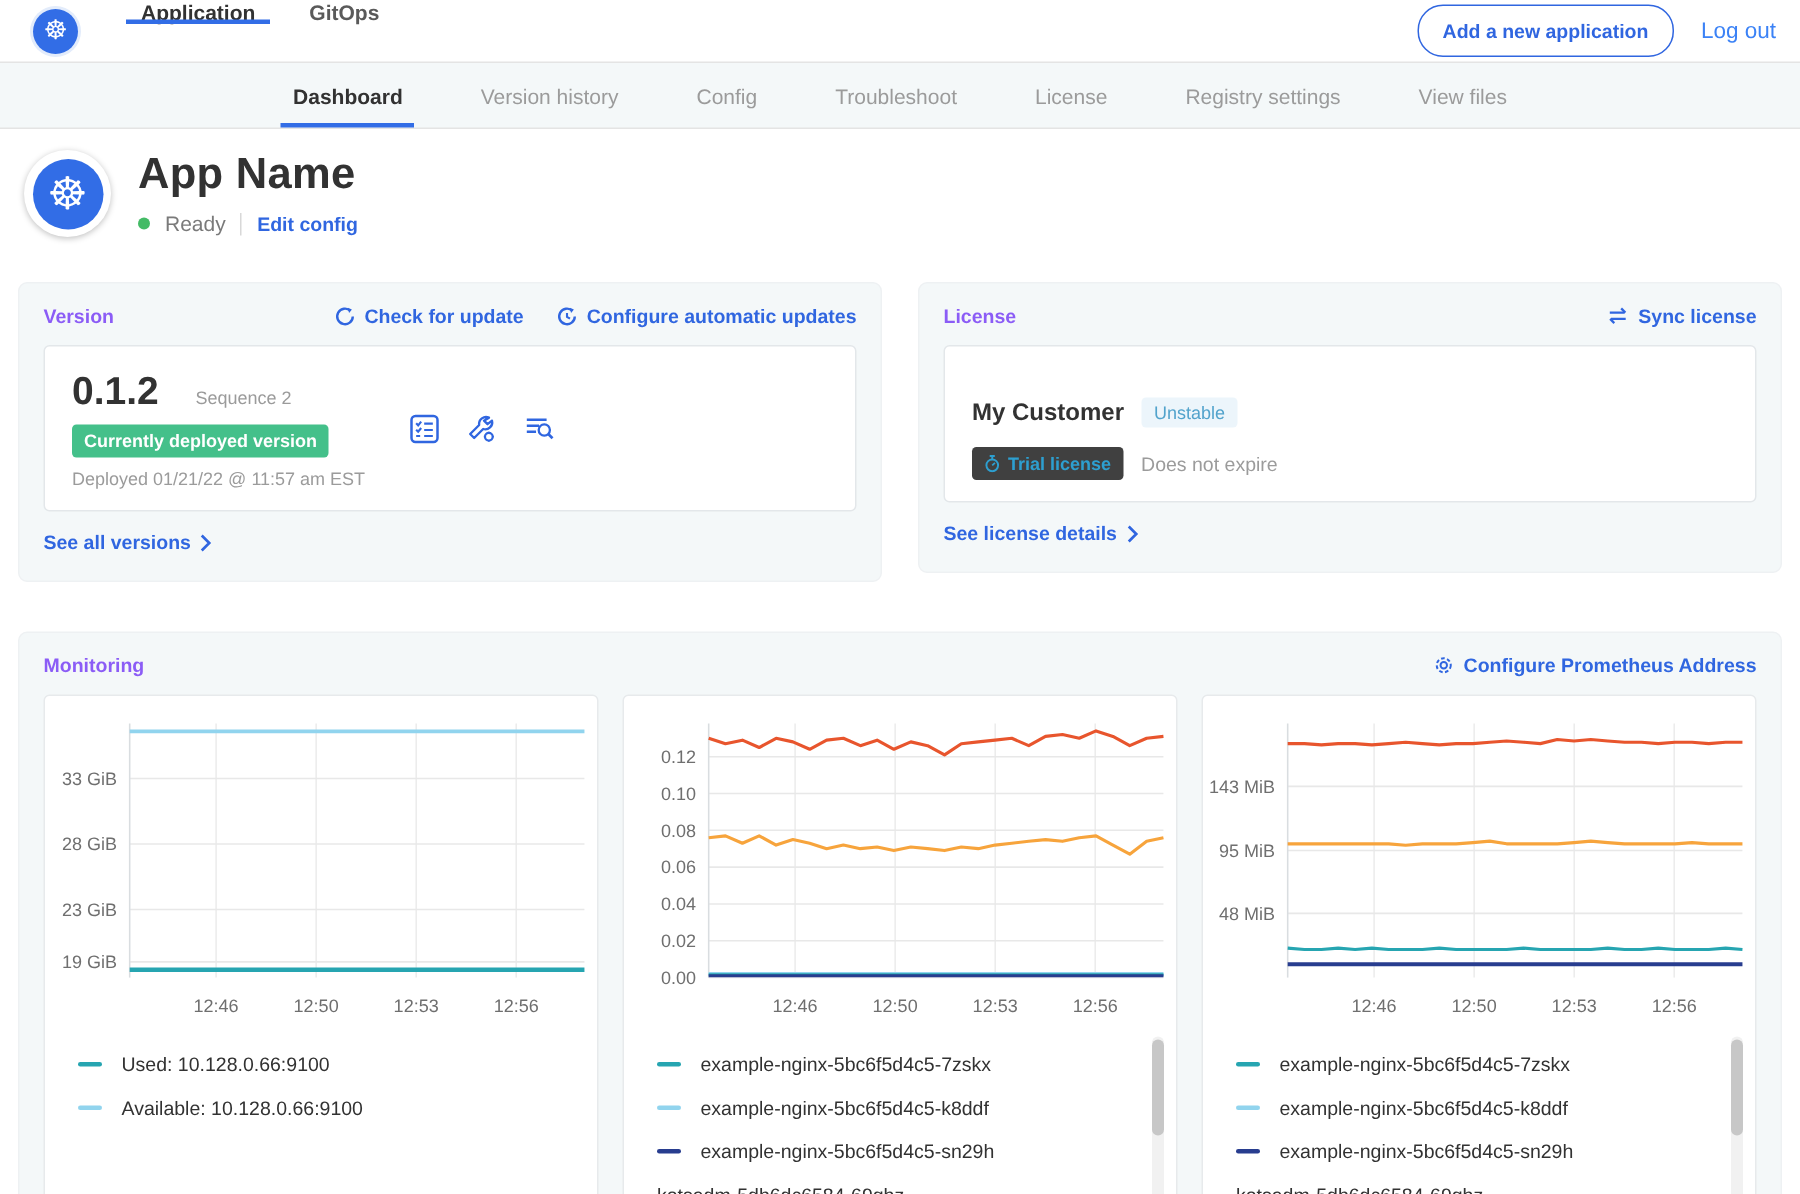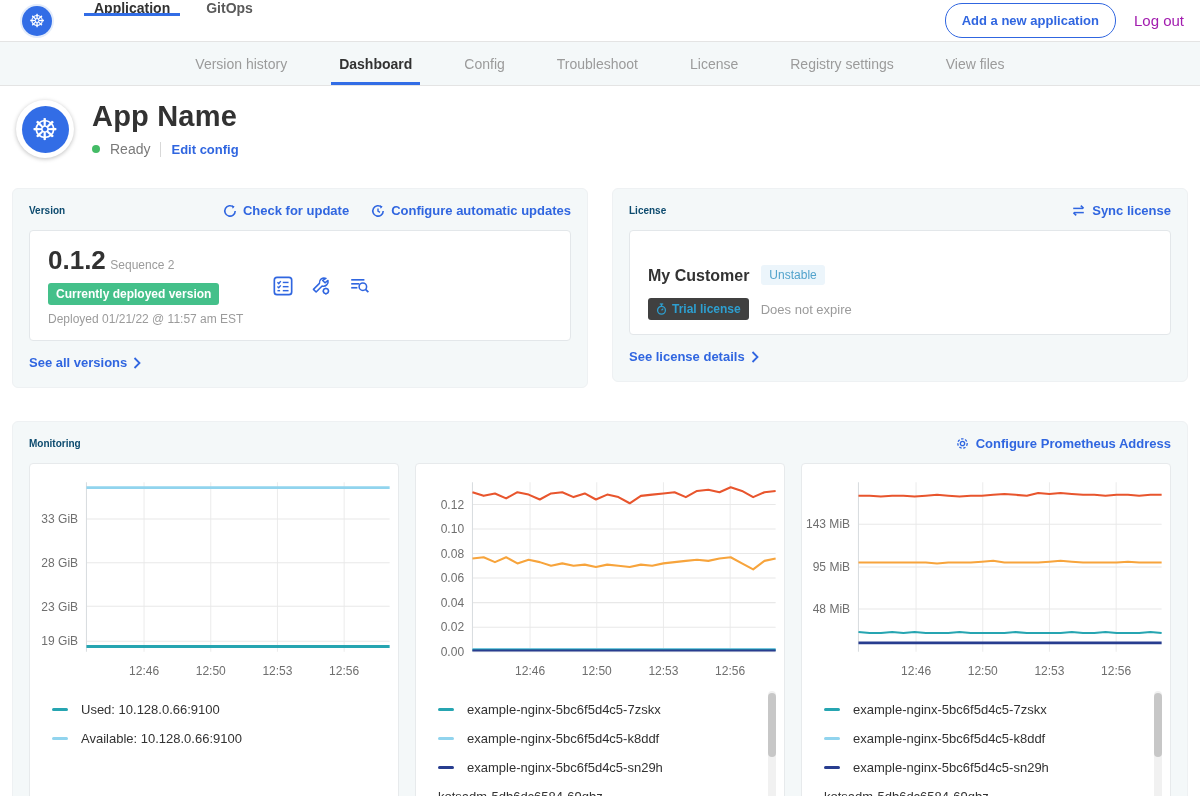--- a/index.html
+++ b/index.html
@@ -7,21 +7,21 @@
 
   
   .top-nav { height:42px; background:#fff; border-bottom:1px solid #e4e4e4; display:flex; align-items:stretch; padding:0 16px 0 22px; }
   .k8s-logo { width:30px; height:30px; border-radius:50%; background:#326de6; box-shadow:0 0 0 2px #e3ecfb; color:#fff; display:flex; align-items:center; justify-content:center; font-size:18px; align-self:center; margin-right:24px; }
   .top-tabs { display:flex; align-items:flex-start; }
   .top-tab { display:flex; align-items:center; padding:0 18px; font-size:14px; font-weight:bold; color:#5a5a5a; cursor:pointer; position:relative; }
   .top-tab.active { color:#323232; }
   .top-tab.active::after { content:""; position:absolute; left:8px; right:8px; bottom:0; height:3px; background:#326de6; }
   .top-right { margin-left:auto; display:flex; align-items:center; gap:18px; }
   .pill-btn { border:1px solid #3066e0; color:#3066e0; border-radius:17px; padding:9px 16px; font-size:13px; font-weight:bold; background:#fff; cursor:pointer; }
-  .logout { font-size:15px; color:#a21caf; cursor:pointer; }
+  .logout { font-size:15px; color:#3b82f6; cursor:pointer; }
 
   
   .sub-nav { height:44px; background:#f4f8f9; border-bottom:1px solid #e4e4e4; display:flex; justify-content:center; }
   .sub-tabs { display:flex; align-items:stretch; }
   .sub-tab { display:flex; align-items:center; padding:0 26px; font-size:14px; color:#9b9b9b; cursor:pointer; position:relative; }
   .sub-tab.active { color:#323232; font-weight:bold; }
   .sub-tab.active::after { content:""; position:absolute; left:18px; right:18px; bottom:0; height:3px; background:#326de6; }
 
   
   .app-header { display:flex; padding:14px 16px 18px 16px; background:#fff; }
@@ -32,28 +32,28 @@
   .dot { width:8px; height:8px; border-radius:50%; background:#44bb66; }
   .status-text { font-size:14px; color:#7a7a7a; }
   .vdiv { width:1px; height:15px; background:#d8d8d8; }
   .link { color:#3066e0; font-weight:bold; font-size:13px; cursor:pointer; text-decoration:none; display:inline-flex; align-items:center; gap:6px; }
 
   
   .content { padding:0 12px; }
   .cards-row { display:flex; gap:24px; align-items:flex-start; margin-top:12px; }
   .card { background:#f4f8f9; border:1px solid #eef1f3; border-radius:6px; padding:14px 16px 16px; flex:1 1 0; }
   .card-head { display:flex; align-items:center; justify-content:space-between; margin-bottom:12px; }
-  .card-title { font-size:10px; font-weight:bold; color:#0c4a6e; }
+  .card-title { font-size:13px; font-weight:bold; color:#8b5cf6; }
   .card-links { display:flex; gap:22px; }
   .inner-card { background:#fff; border:1px solid #e3e7ea; border-radius:4px; padding:14px 18px; }
 
   .ver-flex { display:flex; align-items:flex-start; }
   .ver-left { min-width:225px; }
   .ver-number { font-size:26px; font-weight:bold; color:#323232; }
-  .ver-seq { font-size:12px; color:#9b9b9b; margin-left:0; font-weight:normal; }
+  .ver-seq { font-size:12px; color:#9b9b9b; margin-left:20px; font-weight:normal; }
   .green-badge { display:inline-block; background:#44c08a; color:#fff; font-size:12px; font-weight:bold; padding:4px 8px; border-radius:3px; margin:7px 0 7px; }
   .deployed-at { font-size:12px; color:#9b9b9b; }
   .upstream { flex:1; font-size:13px; color:#9b9b9b; font-weight:bold; padding-top:24px; }
   .ver-icons { display:flex; gap:18px; align-self:center; }
   .ver-icons svg { cursor:pointer; }
   .card-foot-link { margin-top:12px; }
 
   .cust-row { display:flex; align-items:flex-end; gap:12px;margin-top:20px; }
   .cust-name { font-size:16px; font-weight:bold; color:#323232; }
   .chan-badge { background:#ecf5fb; color:#52a3cc; font-size:12px; padding:3px 8px; border-radius:3px; }
@@ -83,22 +83,22 @@
       <div class="top-tab">GitOps</div>
     </div>
   <div class="top-right">
     <button class="pill-btn">Add a new application</button>
     <span class="logout">Log out</span>
   </div>
 </div>
 
 <div class="sub-nav">
   <div class="sub-tabs" id="sub-tabs">
+      <div class="sub-tab active">Dashboard</div>
       <div class="sub-tab">Version history</div>
-      <div class="sub-tab active">Dashboard</div>
       <div class="sub-tab">Config</div>
       <div class="sub-tab">Troubleshoot</div>
       <div class="sub-tab">License</div>
       <div class="sub-tab">Registry settings</div>
       <div class="sub-tab">View files</div>
     </div>
 </div>
 
 <div class="app-header">
   <div class="app-logo-outer">

